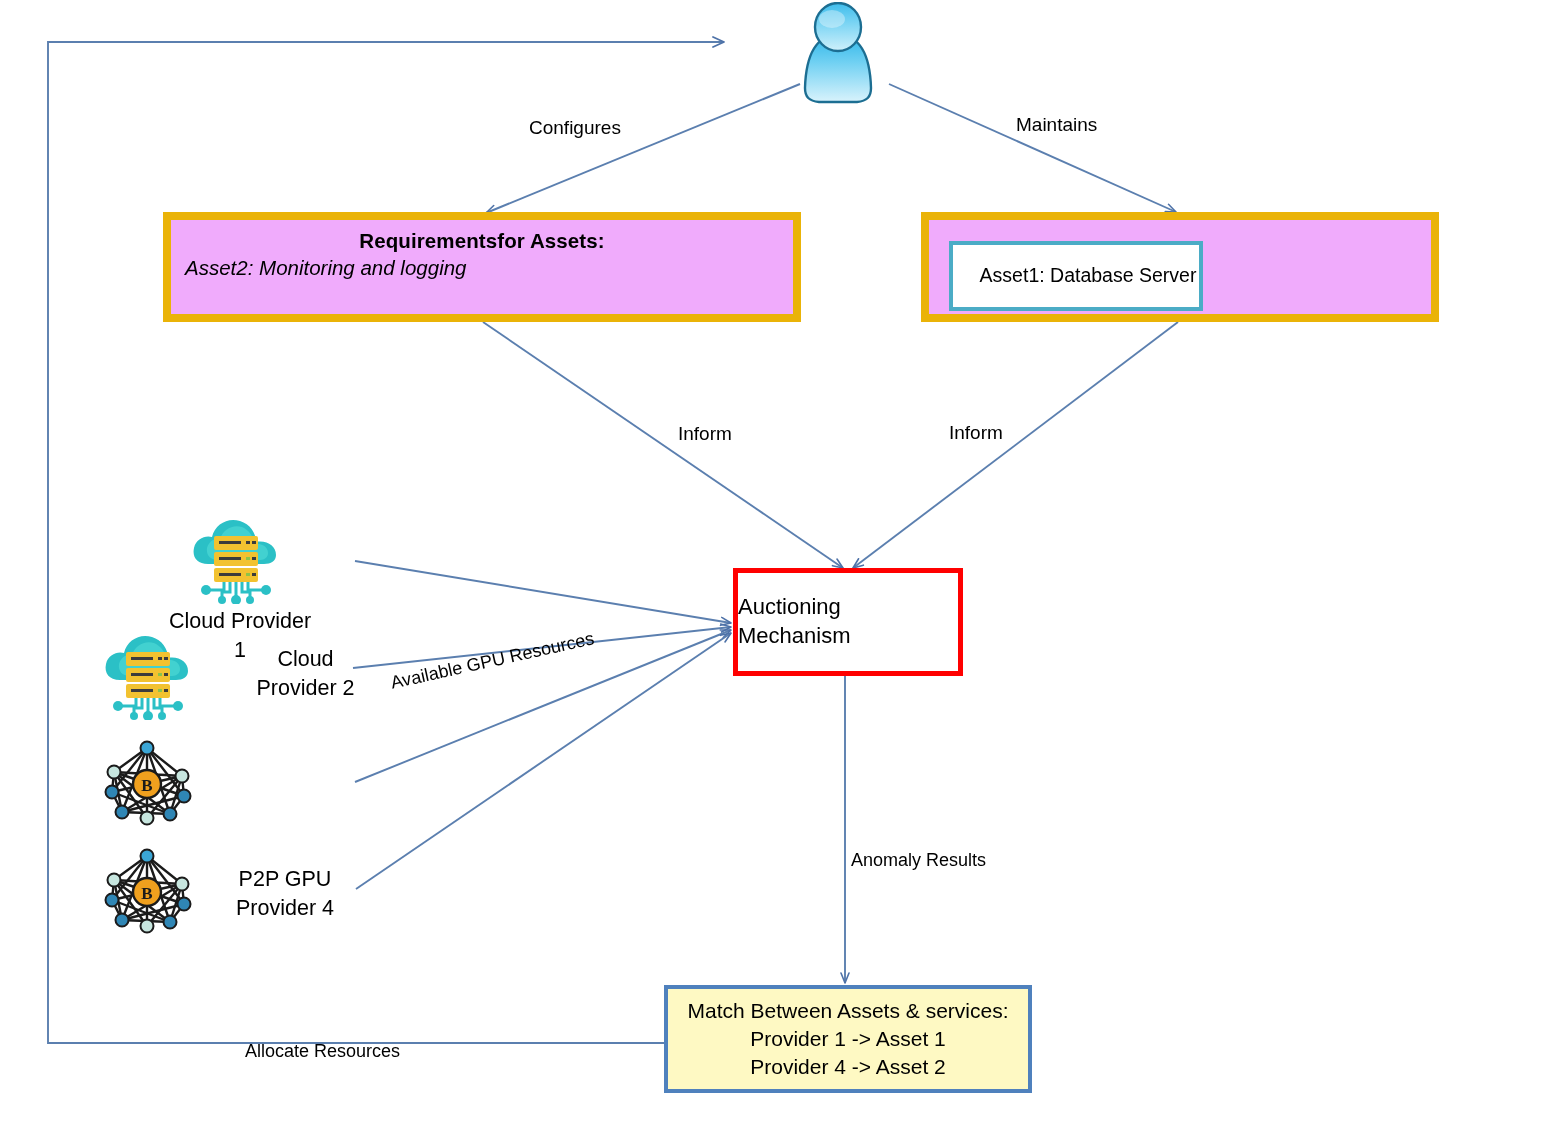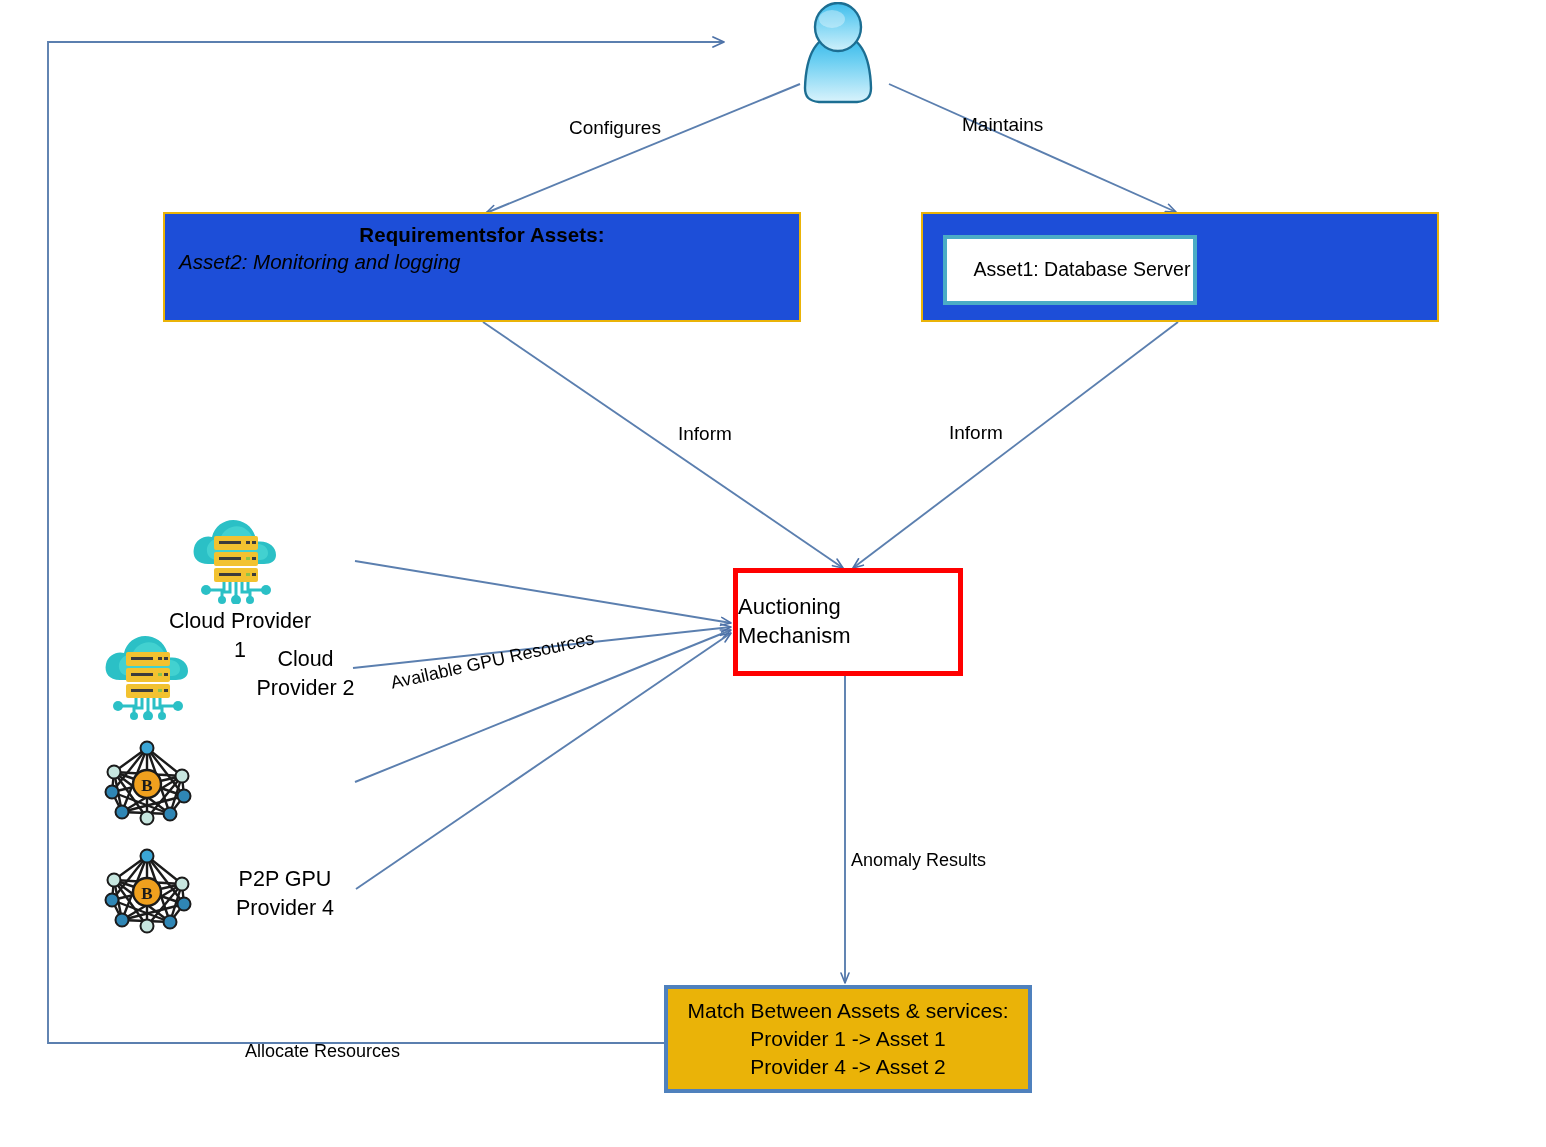--- a/index.html
+++ b/index.html
@@ -10,22 +10,22 @@
     overflow:hidden;
     position:relative;
   }
   #stage{position:absolute;left:0;top:0;width:1546px;height:1147px;}
   #edges{position:absolute;left:0;top:0;width:1546px;height:1147px;}
 
   .node{position:absolute;box-sizing:border-box;}
 
   
   .teal-box{
-    border:2px solid #eab308;
-    background:#1d4ed8;
+    border:8px solid #eab308;
+    background:#f0abfc;
   }
   .req-box{
     left:163px;top:212px;width:638px;height:110px;
     padding:8px 14px 0 14px;
   }
   .req-title{
     font-weight:bold;font-size:20.5px;color:#000;
     text-align:center;line-height:1.28;letter-spacing:.1px;
   }
   .req-line{
@@ -49,21 +49,21 @@
   .auction-box{
     left:733px;top:568px;width:230px;height:108px;
     border:5px solid #FF0000;background:#ffffff;
     display:flex;align-items:center;justify-content:center;
     text-align:left;font-size:22px;line-height:1.3;color:#000;
   }
 
   
   .match-box{
     left:664px;top:985px;width:368px;height:108px;
-    border:4px solid #4F81BD;background:#eab308;
+    border:4px solid #4F81BD;background:#fef9c3;
     display:flex;flex-direction:column;align-items:center;justify-content:center;
     font-size:21px;line-height:1.33;color:#000;white-space:nowrap;
   }
   .match-box .mline{display:block;}
 
   
   .provider{
     position:absolute;left:100px;width:270px;height:96px;
     display:flex;align-items:center;
   }
@@ -270,21 +270,21 @@
           <circle cx="70" cy="74" r="6.5" fill="#2F86B5"></circle>
           <circle cx="47" cy="78" r="6.5" fill="#C7E6DF"></circle>
         </g>
         <circle cx="47" cy="44" r="14" fill="#F0A01E" stroke="#1B1B1B" stroke-width="2.4"></circle>
         <text x="47" y="51" text-anchor="middle" font-family="'Liberation Serif',serif" font-size="17" font-weight="bold" fill="#1B1B1B">B</text>
       </svg>
     </span>
     <span class="plabel">P2P GPU Provider 4</span>
   </div>
 
-  <div class="elabel" style="left:529px;top:117px;margin-left:40px;">Configures</div>
-  <div class="elabel" style="left:962px;top:114px;">Maintains</div>
+  <div class="elabel" style="left:529px;top:117px;">Configures</div>
+  <div class="elabel" style="left:1016px;top:114px;">Maintains</div>
   <div class="elabel" style="left:678px;top:423px;">Inform</div>
   <div class="elabel" style="left:949px;top:422px;">Inform</div>
   <div class="elabel sm rot" style="left:391px;top:673px;">Available GPU Resources</div>
   <div class="elabel sm" style="left:851px;top:850px;">Anomaly Results</div>
   <div class="elabel sm" style="left:245px;top:1041px;">Allocate Resources</div>
 
 </div>
 
 </body></html>

